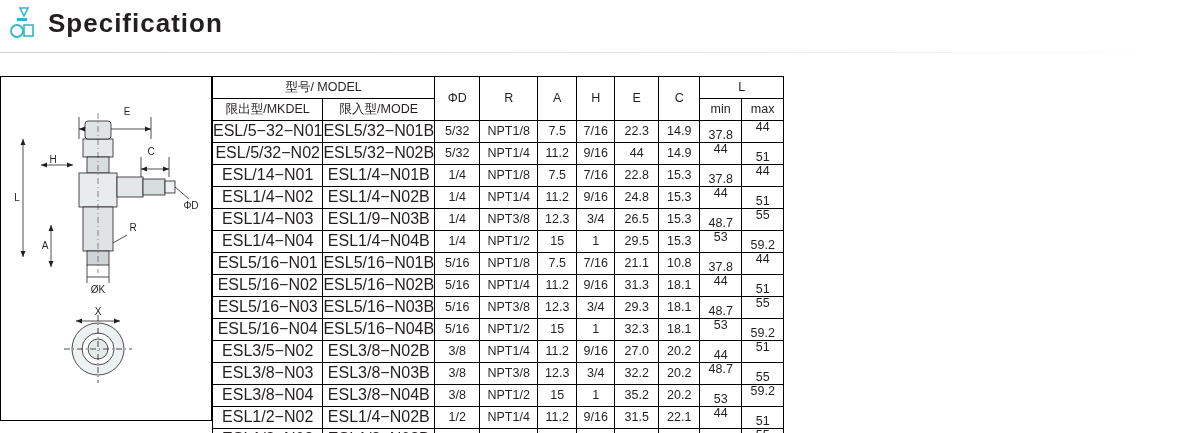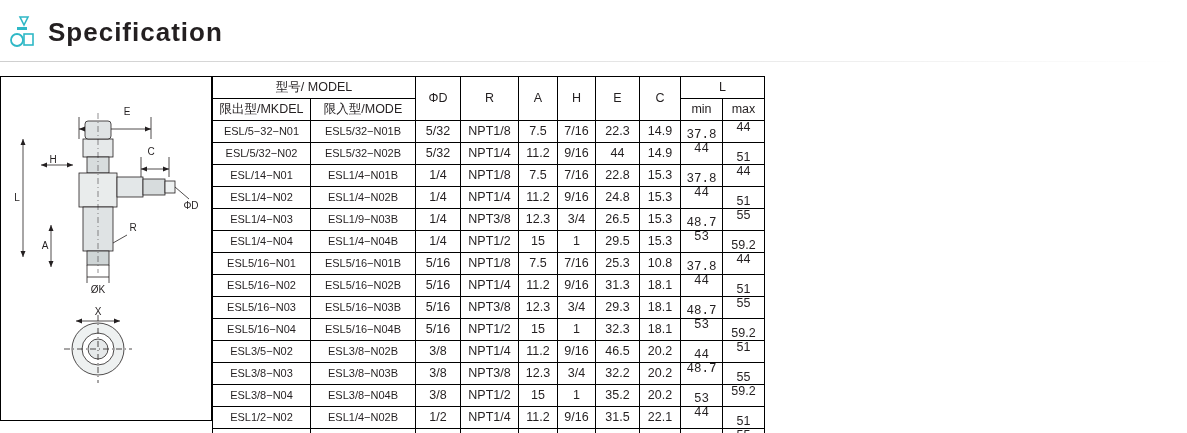--- a/index.html
+++ b/index.html
@@ -21,21 +21,20 @@
     height: 433px;
   }
 
   
   .header {
     position: absolute;
     left: 0;
     top: 0;
     width: 1187px;
     height: 56px;
-    margin-top: 9px;
   }
   .header-icon {
     position: absolute;
     left: 8px;
     top: 6px;
     width: 30px;
     height: 36px;
   }
   .header-title {
     position: absolute;
@@ -96,24 +95,24 @@
   }
   .c-model-out { width: 97px; }
   .c-model-in  { width: 104px; }
   .c-d  { width: 44px; }
   .c-r  { width: 57px; }
   .c-a  { width: 38px; }
   .c-h  { width: 37px; }
   .c-e  { width: 43px; }
   .c-c  { width: 40px; }
   .c-l  { width: 41px; }
-  .model-cell { font-size: 11px; letter-spacing: 0px; }
+  .model-cell { font-size: 16px; letter-spacing: 0px; }
 
   
-  .lmin { position: relative; font-family: Liberation Mono, monospace; }
+  .lmin { position: relative; }
   .lmax { position: relative; }
   .shift-down { display: inline-block; transform: translateY(4px); }
   .shift-up { display: inline-block; transform: translateY(-4px); }
 
   
   svg text {
     font-family: "Liberation Sans", sans-serif;
     font-size: 10px;
     fill: #231f20;
   }
@@ -299,21 +298,21 @@
           <td class="c-l lmin"><span class="shift-up">53</span></td>
           <td class="c-l lmax"><span class="shift-down">59.2</span></td>
         </tr>
         <tr>
           <td class="c-model-out model-cell">ESL5/16−N01</td>
           <td class="c-model-in model-cell">ESL5/16−N01B</td>
           <td class="c-d">5/16</td>
           <td class="c-r">NPT1/8</td>
           <td class="c-a">7.5</td>
           <td class="c-h">7/16</td>
-          <td class="c-e">25.3</td>
+          <td class="c-e">21.1</td>
           <td class="c-c">10.8</td>
           <td class="c-l lmin"><span class="shift-down">37.8</span></td>
           <td class="c-l lmax"><span class="shift-up">44</span></td>
         </tr>
         <tr>
           <td class="c-model-out model-cell">ESL5/16−N02</td>
           <td class="c-model-in model-cell">ESL5/16−N02B</td>
           <td class="c-d">5/16</td>
           <td class="c-r">NPT1/4</td>
           <td class="c-a">11.2</td>
@@ -347,21 +346,21 @@
           <td class="c-l lmin"><span class="shift-up">53</span></td>
           <td class="c-l lmax"><span class="shift-down">59.2</span></td>
         </tr>
         <tr>
           <td class="c-model-out model-cell">ESL3/5−N02</td>
           <td class="c-model-in model-cell">ESL3/8−N02B</td>
           <td class="c-d">3/8</td>
           <td class="c-r">NPT1/4</td>
           <td class="c-a">11.2</td>
           <td class="c-h">9/16</td>
-          <td class="c-e">46.5</td>
+          <td class="c-e">27.0</td>
           <td class="c-c">20.2</td>
           <td class="c-l lmin"><span class="shift-down">44</span></td>
           <td class="c-l lmax"><span class="shift-up">51</span></td>
         </tr>
         <tr>
           <td class="c-model-out model-cell">ESL3/8−N03</td>
           <td class="c-model-in model-cell">ESL3/8−N03B</td>
           <td class="c-d">3/8</td>
           <td class="c-r">NPT3/8</td>
           <td class="c-a">12.3</td>

